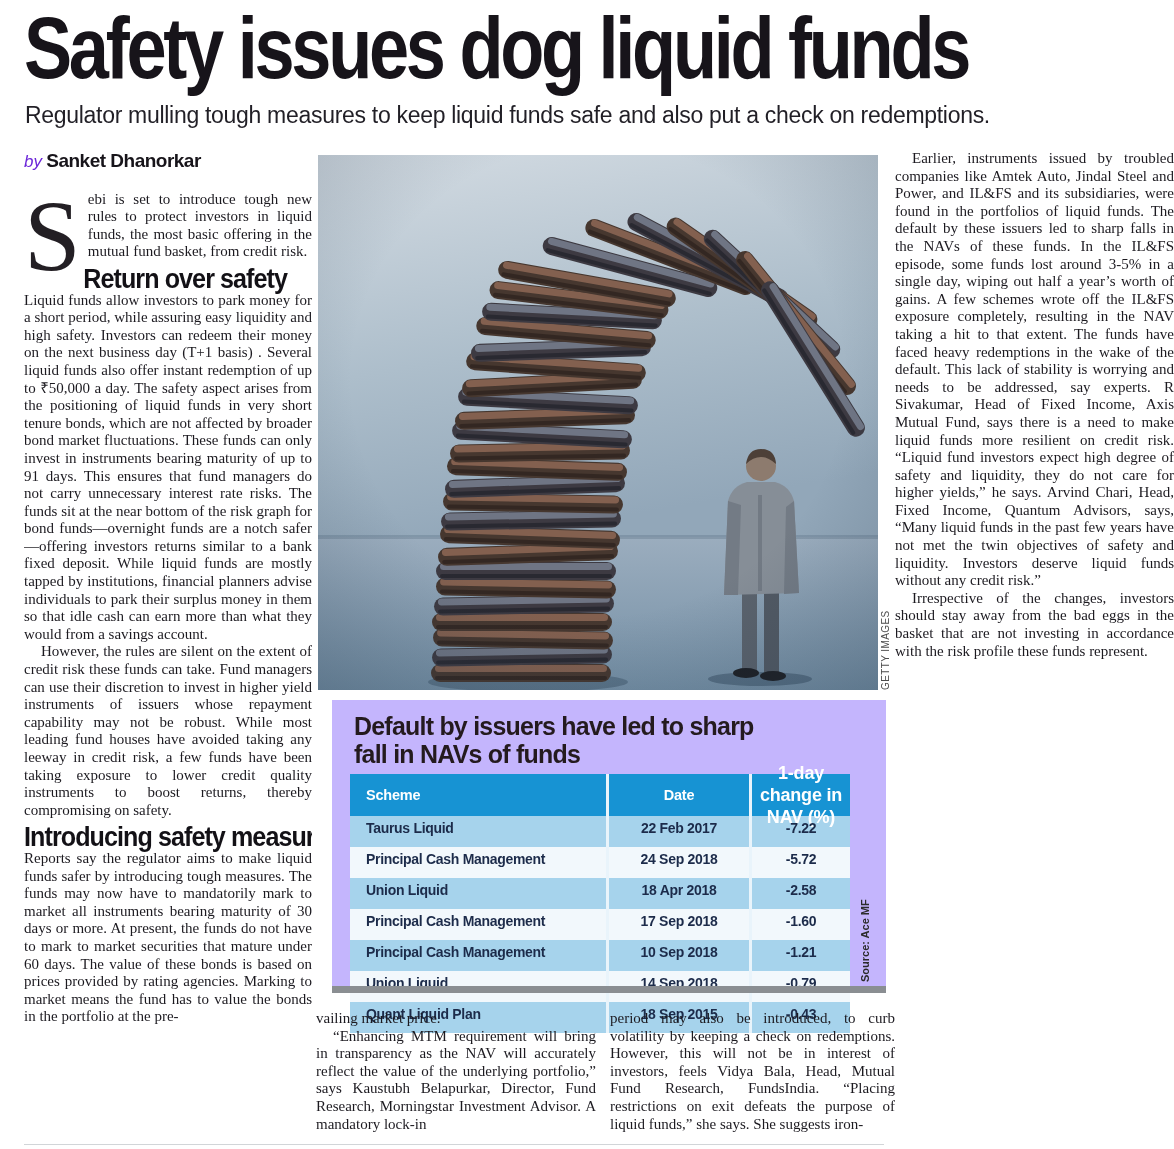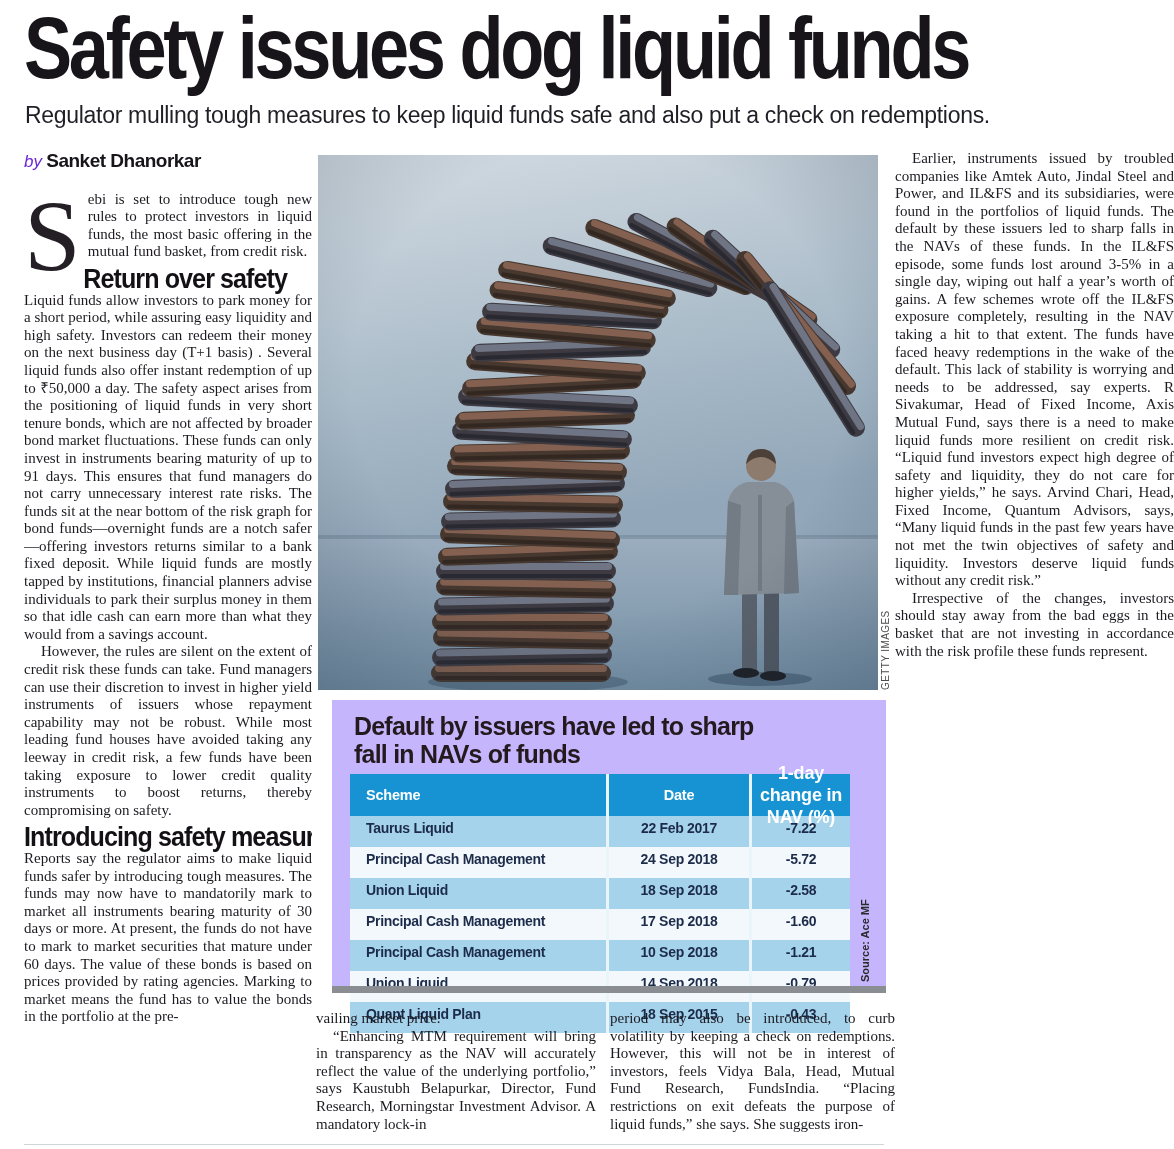--- a/index.html
+++ b/index.html
@@ -189,21 +189,21 @@
         <div class="c2">22 Feb 2017</div>
         <div class="c3">-7.22</div>
       </div>
       <div class="irow drow">
         <div class="c1">Principal Cash Management</div>
         <div class="c2">24 Sep 2018</div>
         <div class="c3">-5.72</div>
       </div>
       <div class="irow drow">
         <div class="c1">Union Liquid</div>
-        <div class="c2">18 Sep 2018</div>
+        <div class="c2">18 Apr 2018</div>
         <div class="c3">-2.58</div>
       </div>
       <div class="irow drow">
         <div class="c1">Principal Cash Management</div>
         <div class="c2">17 Sep 2018</div>
         <div class="c3">-1.60</div>
       </div>
       <div class="irow drow">
         <div class="c1">Principal Cash Management</div>
         <div class="c2">10 Sep 2018</div>

